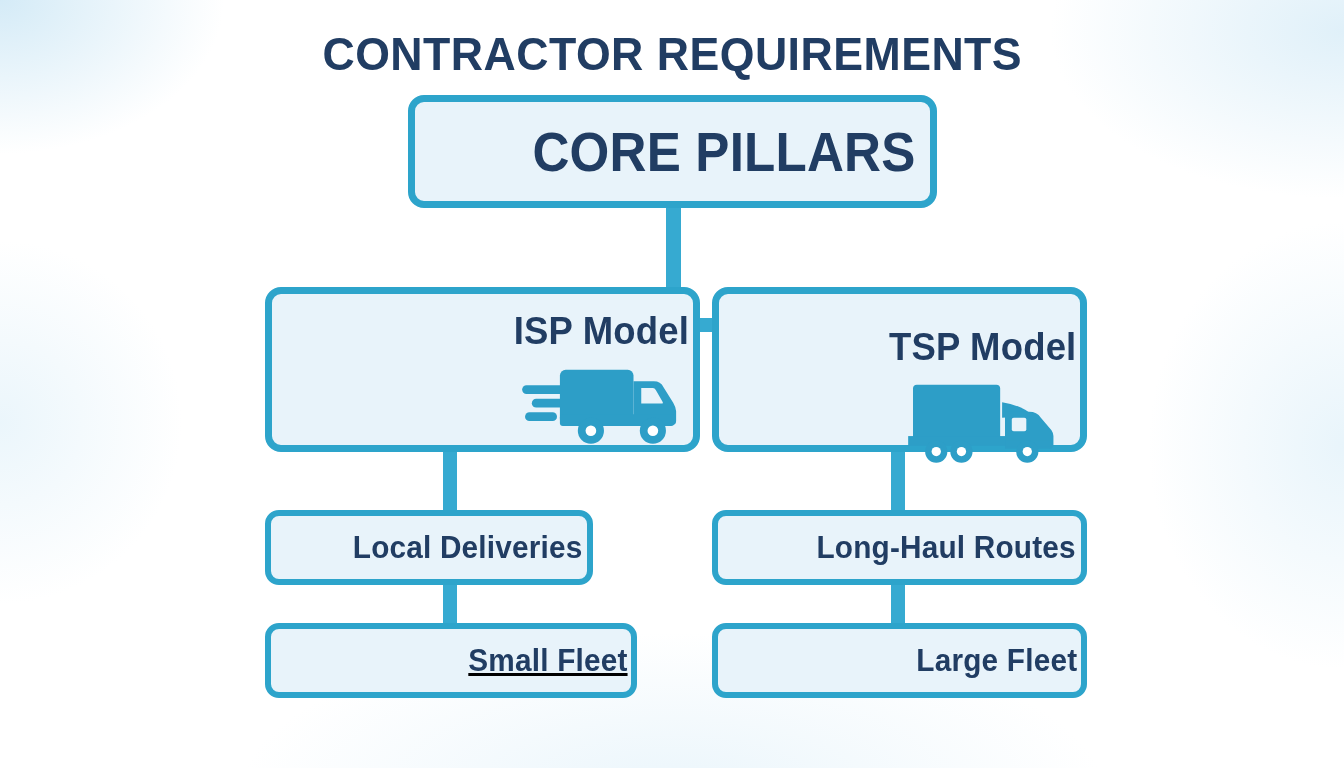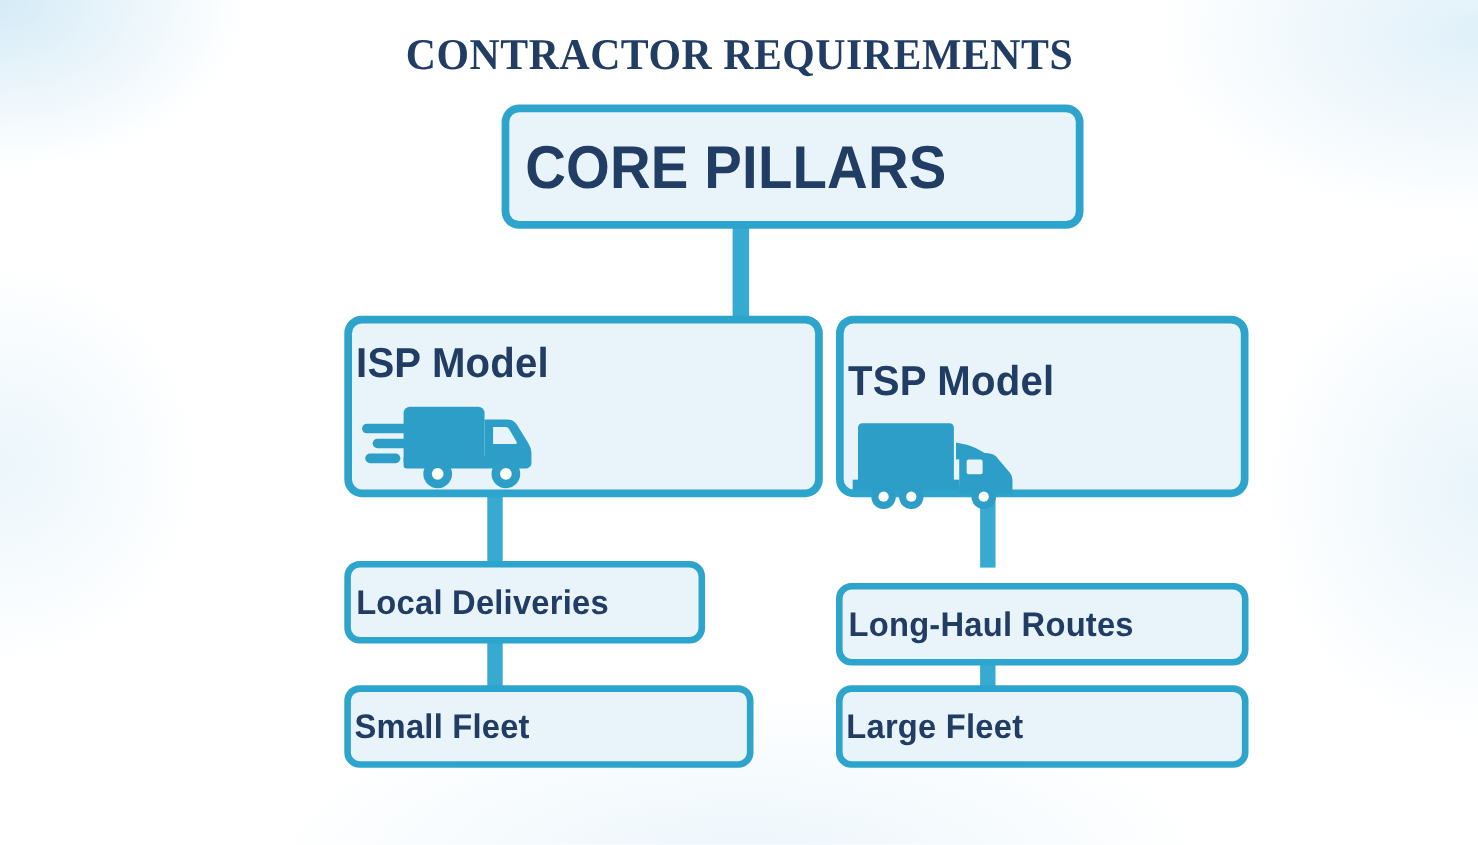--- a/index.html
+++ b/index.html
@@ -13,45 +13,44 @@
     background:
       radial-gradient(ellipse 320px 220px at 0% 0%,   rgba(198,228,244,.75), rgba(198,228,244,0) 70%),
       radial-gradient(ellipse 420px 240px at 100% 4%, rgba(198,228,244,.55), rgba(198,228,244,0) 70%),
       radial-gradient(ellipse 280px 320px at 100% 58%,rgba(205,232,246,.45), rgba(205,232,246,0) 70%),
       radial-gradient(ellipse 260px 260px at 0% 55%,  rgba(205,232,246,.40), rgba(205,232,246,0) 70%),
       radial-gradient(ellipse 600px 220px at 50% 103%,rgba(210,234,247,.45), rgba(210,234,247,0) 72%),
       #ffffff;
   }
   .page-title{
     position:absolute;left:0;top:26px;width:1344px;
-    text-align:center;font-size:40px;font-weight:bold;
-    color:#213d63;letter-spacing:.5px;font-family:Liberation Serif, serif;
+    text-align:center;font-size:47px;font-weight:bold;
+    color:#213d63;letter-spacing:.5px;
   }
   .page-title .inner{display:inline-block;transform:scaleX(.95);}
   .node{
     position:absolute;box-sizing:border-box;
     background:#e8f3fa;border:7px solid #2da4cb;border-radius:16px;
-    display:flex;align-items:flex-start;justify-content:center;flex-direction:column;
+    display:flex;align-items:flex-end;justify-content:center;flex-direction:column;
     z-index:2;
-    margin-left:48px;
   }
   .node .label{
     color:#213d63;font-weight:bold;letter-spacing:.2px;
     display:inline-block;transform:scaleX(.96);white-space:nowrap;
   }
   .core{left:408px;top:95px;width:529px;height:113px;}
   .core .label{font-size:55px;transform:scaleX(.93);}
   .branch-isp{left:265px;top:287px;width:435px;height:165px;justify-content:flex-start;padding-top:16px;}
   .branch-tsp{left:712px;top:287px;width:375px;height:165px;justify-content:flex-start;padding-top:32px;}
   .branch-isp .label,.branch-tsp .label{font-size:38px;}
   .leaf{height:75px;border-width:6px;border-radius:14px;}
   .leaf .label{font-size:31px;}
   .leaf-local{left:265px;top:510px;width:328px;}
-  .leaf-small{left:265px;top:623px;width:372px;}
-  .leaf-long{left:712px;top:530px;width:375px;}
+  .leaf-small{left:265px;top:623px;width:372px;text-decoration:underline;}
+  .leaf-long{left:712px;top:510px;width:375px;}
   .leaf-large{left:712px;top:623px;width:375px;}
   .connector{position:absolute;background:#36aad1;z-index:1;}
   .conn-root-v {left:666px;top:200px;width:15px;height:132px;}
   .conn-cross-h{left:634px;top:318px;width:82px;height:14px;}
   .conn-isp-a{left:443px;top:446px;width:14px;height:70px;}
   .conn-isp-b{left:443px;top:580px;width:14px;height:50px;}
   .conn-tsp-a{left:891px;top:446px;width:14px;height:70px;}
   .conn-tsp-b{left:891px;top:580px;width:14px;height:50px;}
   .icon-wrap{margin-top:8px;width:180px;height:92px;}
   .icon-wrap svg{width:100%;height:100%;}

